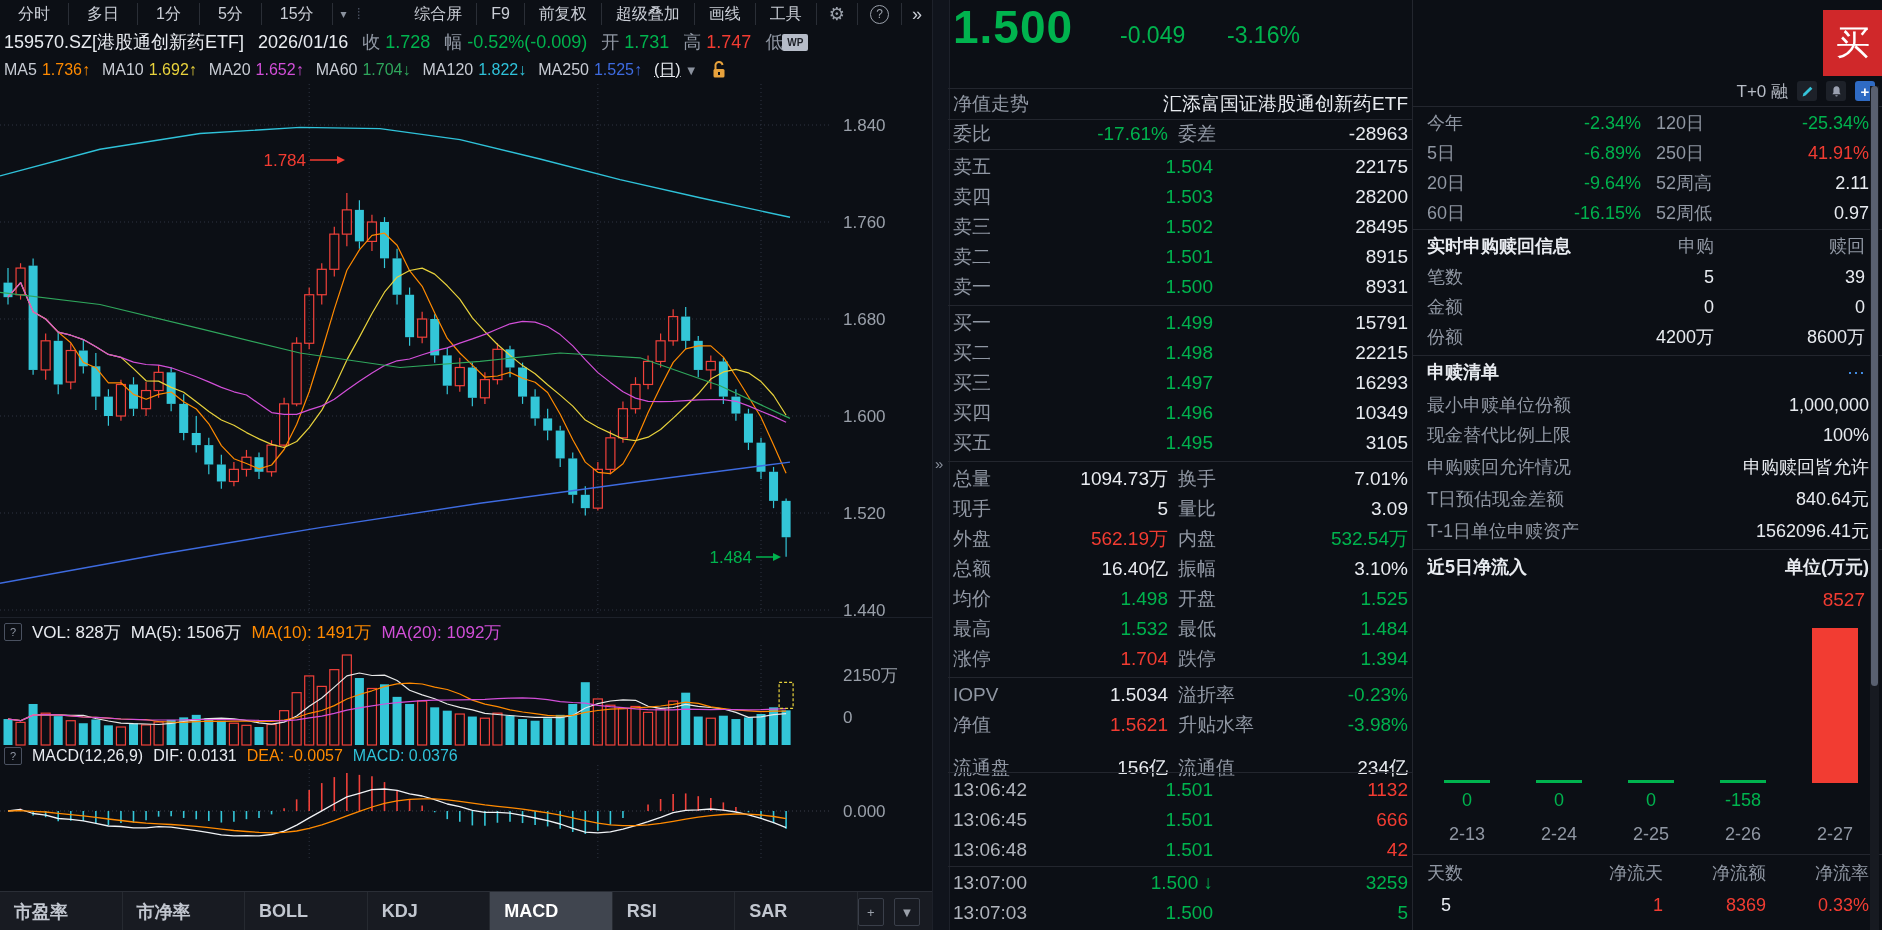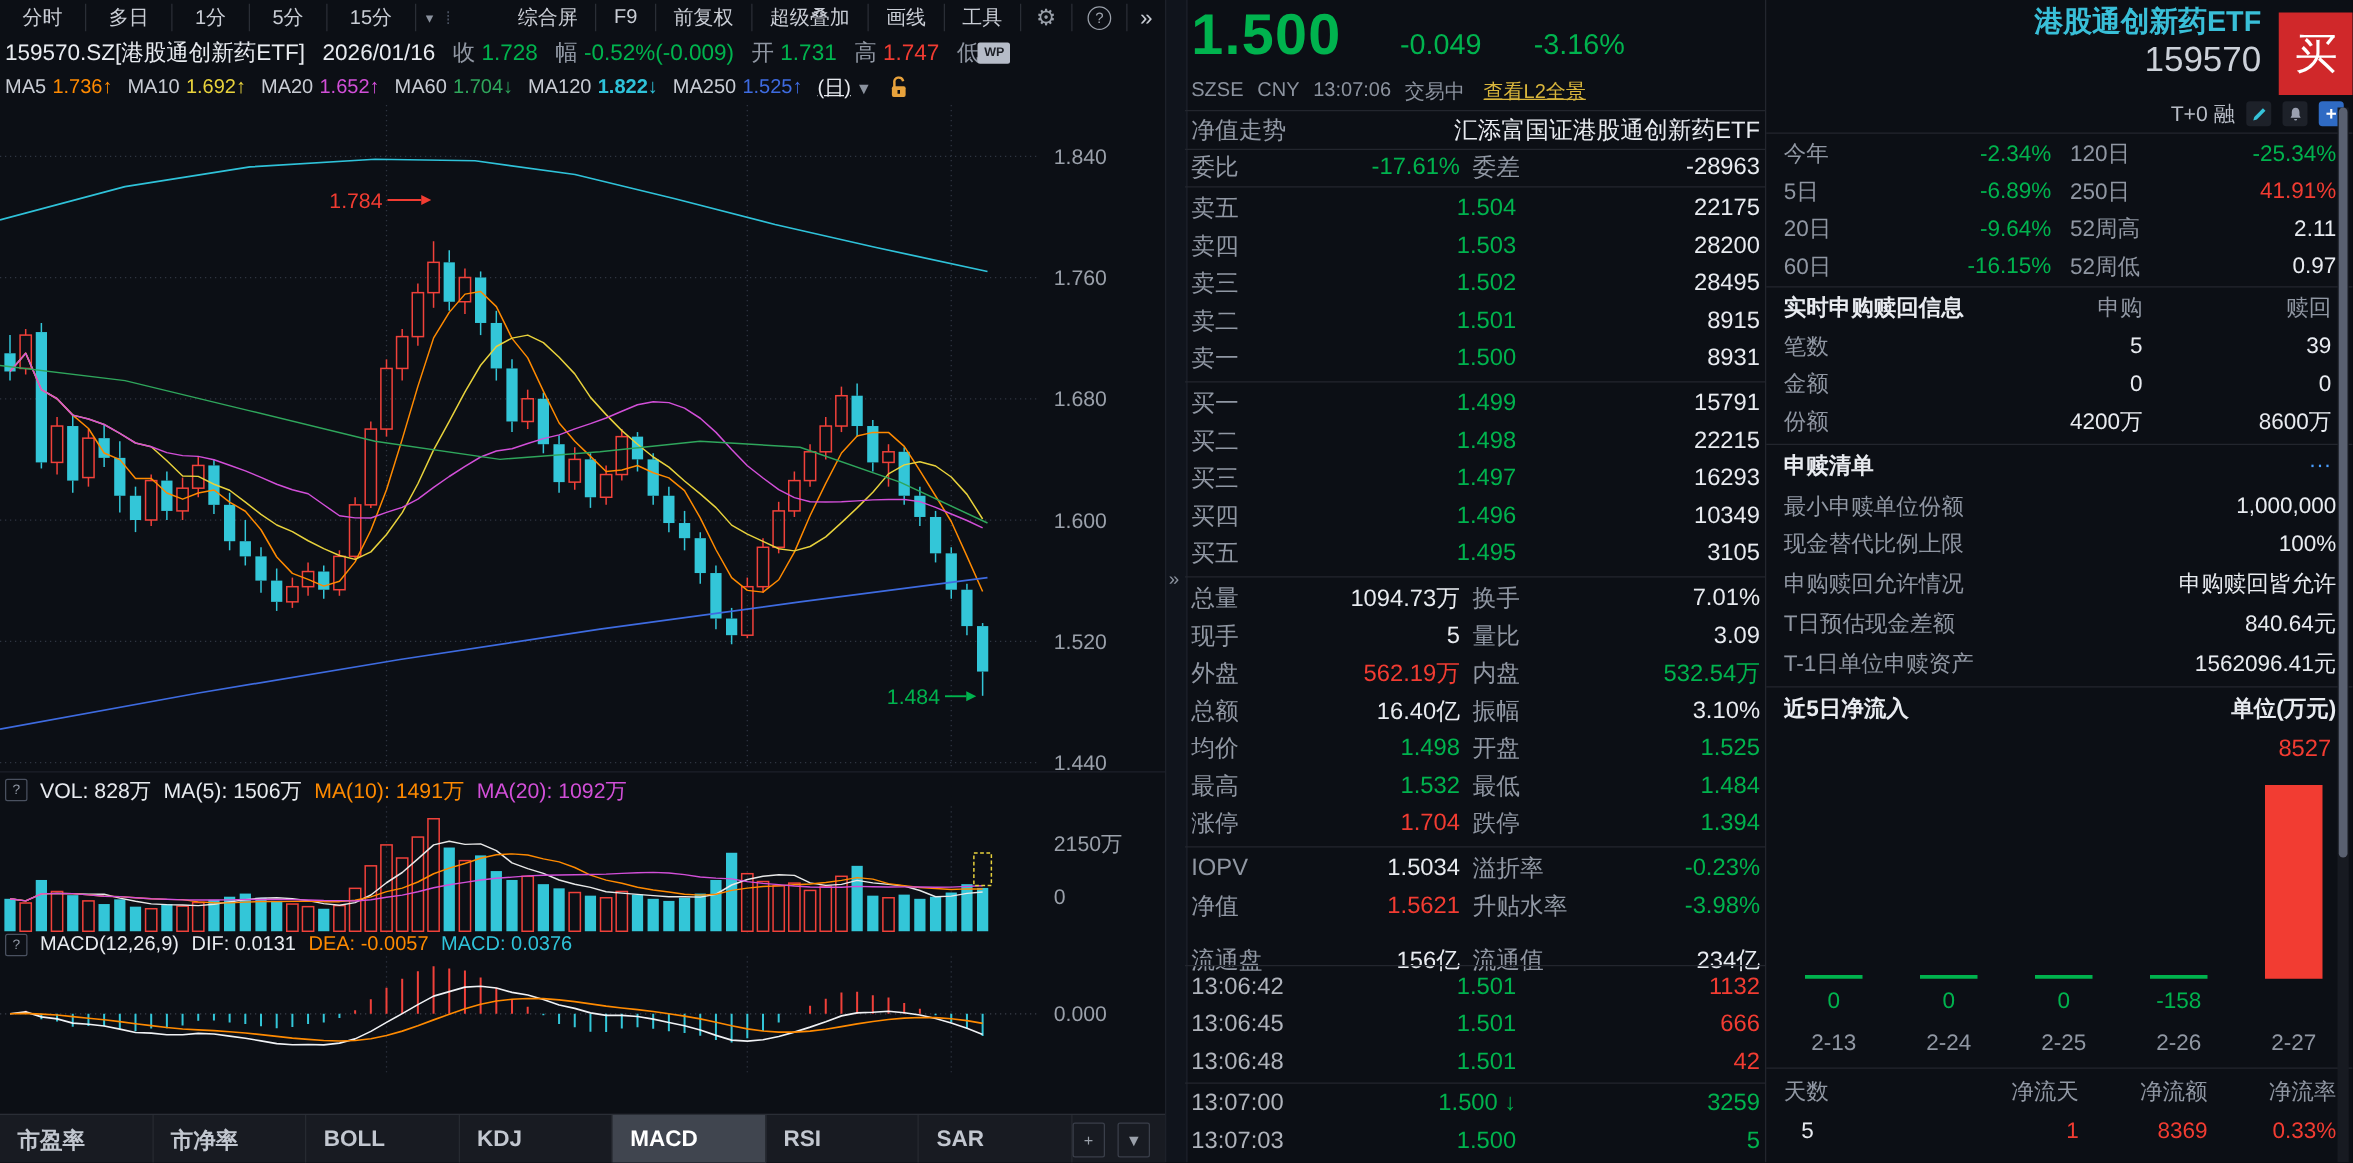--- a/index.html
+++ b/index.html
@@ -118,21 +118,21 @@
         <span style="display: inline-flex; gap: 5px;">
           <span style="color: rgb(200, 204, 212);">MA20</span>
           <span style="color: rgb(210, 79, 216);">1.652↑</span>
         </span>
         <span style="display: inline-flex; gap: 5px;">
           <span style="color: rgb(200, 204, 212);">MA60</span>
           <span style="color: rgb(47, 166, 92);">1.704↓</span>
         </span>
         <span style="display: inline-flex; gap: 5px;">
           <span style="color: rgb(200, 204, 212);">MA120</span>
-          <span style="color: rgb(47, 194, 217); font-weight: bold;">1.822↓</span>
+          <span style="color: rgb(47, 194, 217);">1.822↓</span>
         </span>
         <span style="display: inline-flex; gap: 5px;">
           <span style="color: rgb(200, 204, 212);">MA250</span>
           <span style="color: rgb(62, 107, 224);">1.525↑</span>
         </span>
         <span style="color: rgb(232, 235, 240); display: inline-flex; align-items: center; gap: 3px; text-decoration: underline;">(日)</span>
         <span style="color: rgb(139, 146, 158); font-size: 13px; margin-left: -8px;">▼</span>
         <span style="display: inline-flex; margin-left: 2px;">
           <svg width="15" height="18" viewBox="0 0 15 18">
             <path d="M3.5 9 V5 A3.5 3.5 0 0 1 10.5 4" fill="none" stroke="#e8a23c" stroke-width="2"></path>
@@ -540,27 +540,20 @@
   </section>
 
   <div id="collapse-strip">
       <span>»</span>
     </div>
 
   <section id="mid-panel">
     <span class="big-price" style="color: rgb(0, 179, 78);">1.500</span>
     <span class="big-chg" style="left: 172px; color: rgb(0, 179, 78);">-0.049</span>
     <span class="big-chg" style="left: 279px; color: rgb(0, 179, 78);">-3.16%</span>
-    <div id="sub-row">
-      <span>SZSE</span>
-      <span>CNY</span>
-      <span>13:07:06</span>
-      <span>交易中</span>
-      <span style="color:#d9b63c;text-decoration:underline;cursor:pointer;margin-left:4px">查看L2全景</span>
-    </div>
     <div id="mid-rows">
         <div class="hline" style="top: 88px; left: 0px; width: 464px;"></div>
         <div class="mrow" style="top: 90px; height: 28px; text-decoration: underline;">
           <span style="left: 5px; color: rgb(144, 151, 163);">净值走势</span>
           <span style="right: 4px; color: rgb(232, 235, 240);">汇添富国证港股通创新药ETF</span>
         </div>
         <div class="hline" style="top: 119px; left: 0px; width: 464px;"></div>
         <div class="mrow" style="top: 120px; height: 28px;">
           <span style="left: 5px; color: rgb(144, 151, 163); text-align: center;">委比</span>
           <span style="right: 244px; color: rgb(0, 179, 78);">-17.61%</span>
@@ -705,24 +698,20 @@
         </div>
         <div class="mrow" style="top: 898px;">
           <span style="left: 5px; color: rgb(176, 180, 188);">13:07:03</span>
           <span style="right: 199px; color: rgb(0, 179, 78);">1.500</span>
           <span style="right: 4px; color: rgb(0, 179, 78);">5</span>
         </div>
       </div>
   </section>
 
   <section id="right-panel">
-    <div id="name-block">
-      <div style="color:#39bfd8;font-size:23px;font-weight:bold">港股通创新药ETF</div>
-      <div style="color:#ccd1d9;font-size:28px;margin-top:2px">159570</div>
-    </div>
     <div id="buy-btn">
         <span>买</span>
       </div>
     <div id="tag-row">
       <span>T+0 融</span>
       <span class="mini-btn">
         <svg width="13" height="13" viewBox="0 0 16 16">
             <path d="M2 14 L3 10.5 L11.5 2 L14 4.5 L5.5 13 Z" fill="#35c3d9"></path>
           </svg>
       </span>

